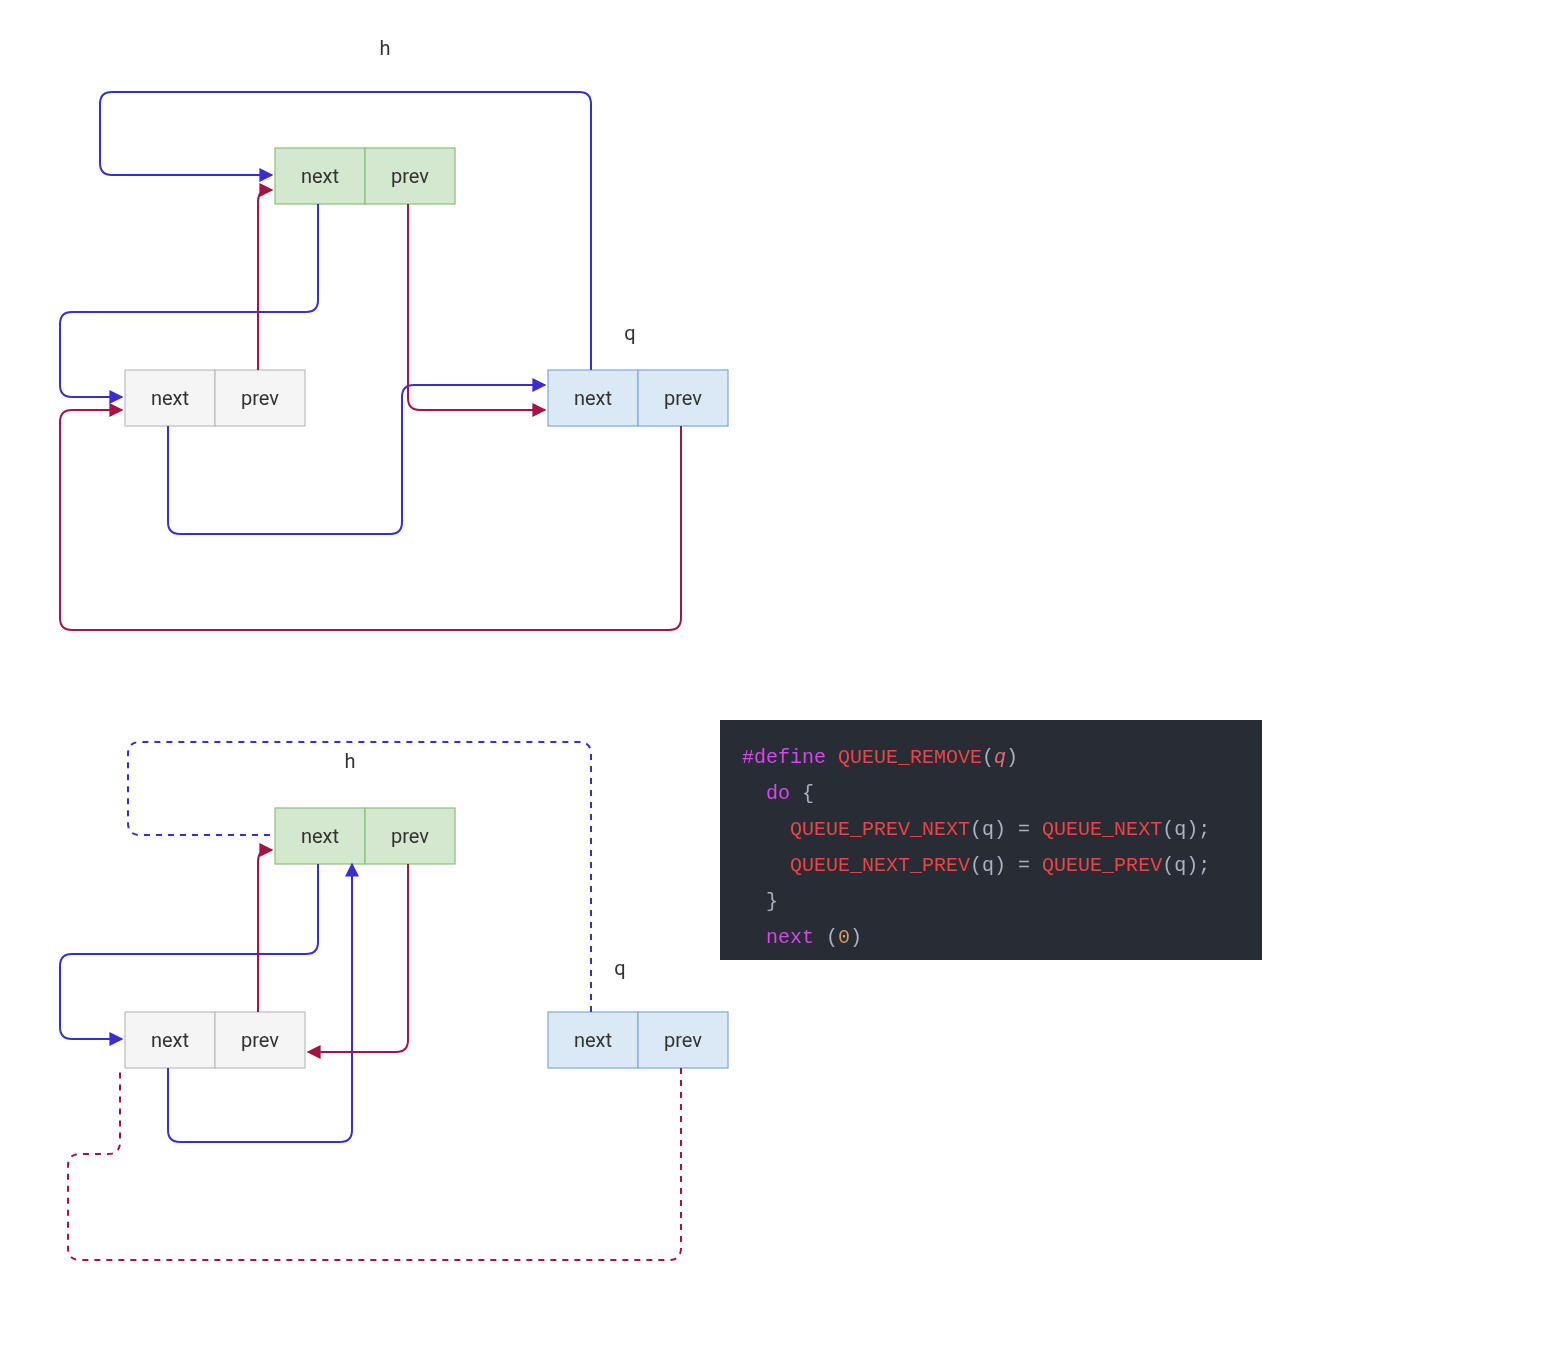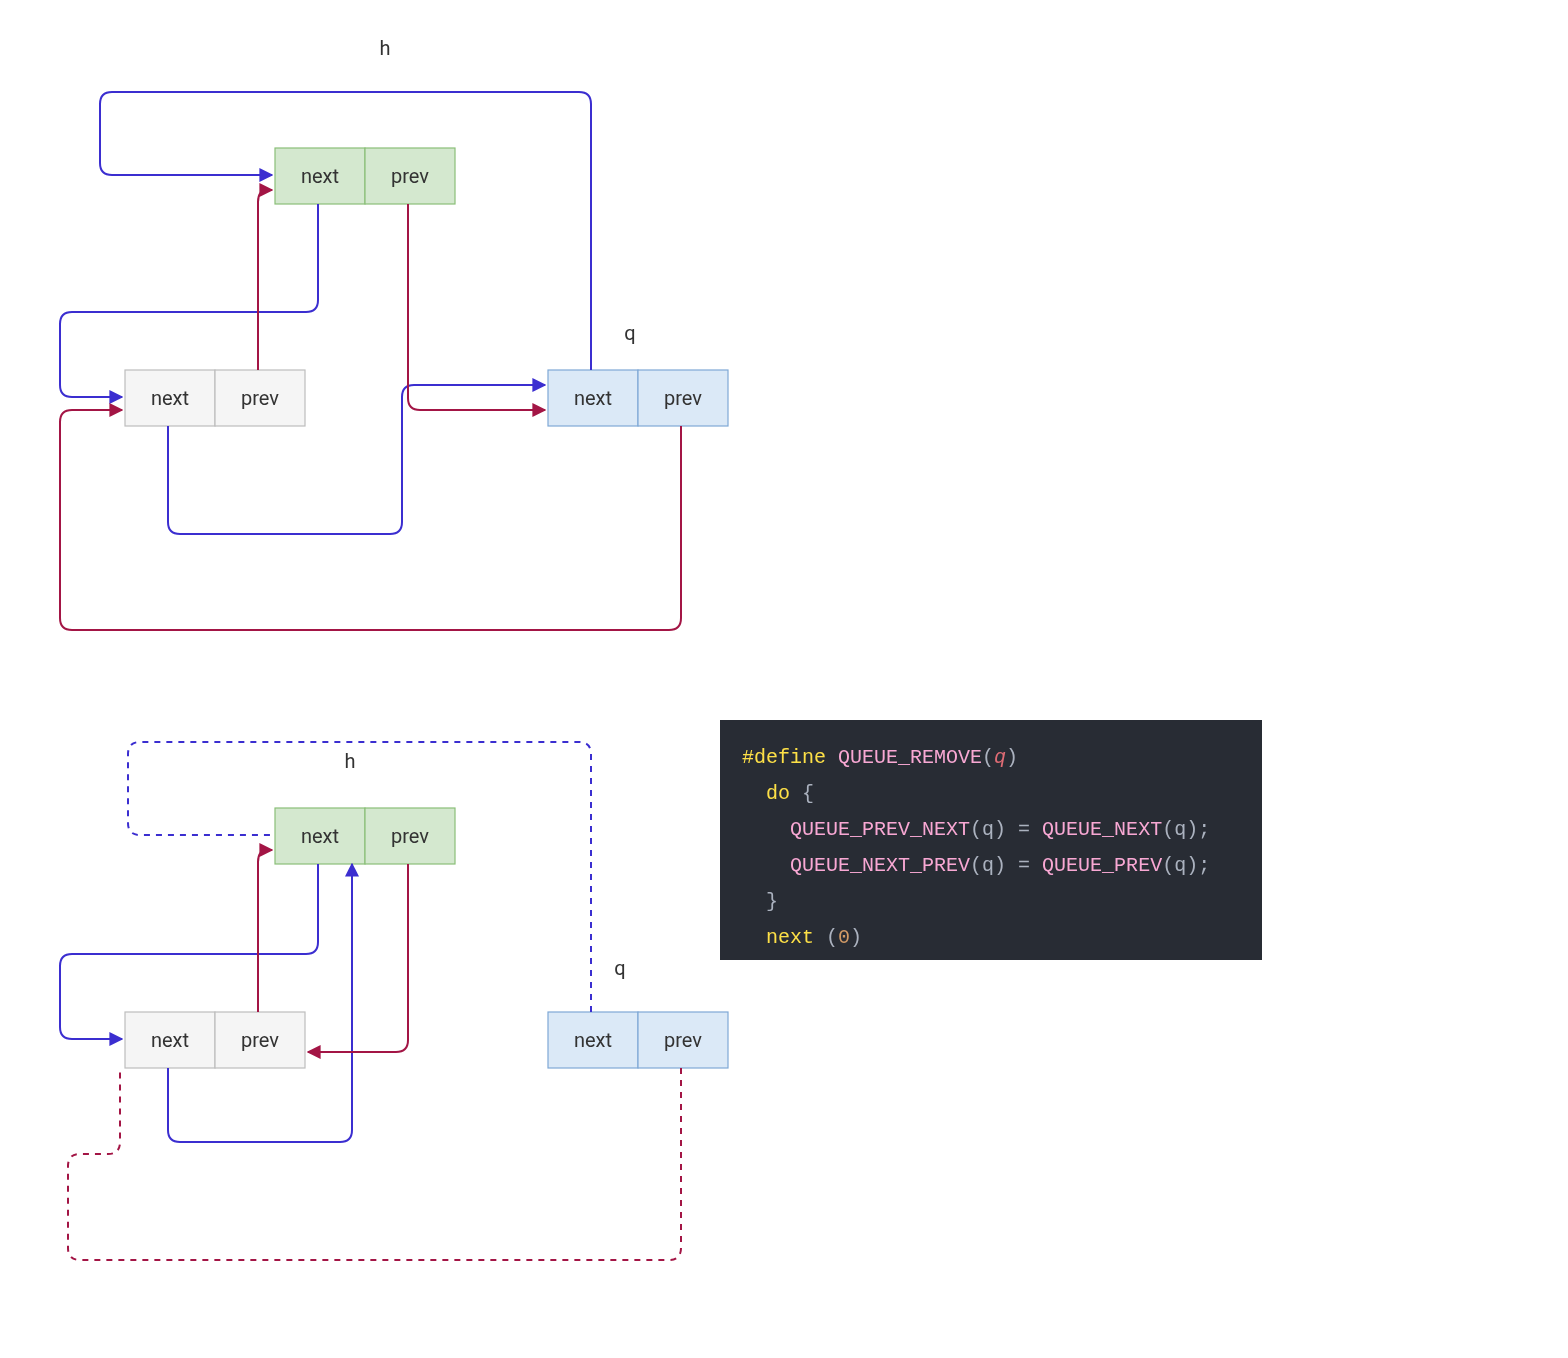--- a/index.html
+++ b/index.html
@@ -45,22 +45,22 @@
     position: absolute;
     background: #282c34;
     color: #abb2bf;
     font-family: "SFMono-Regular", Consolas, "Liberation Mono", Menlo, monospace;
     font-size: 20px;
     line-height: 36px;
     padding: 20px 22px;
     box-sizing: border-box;
     white-space: pre;
   }
-  .tok-directive { color: #fde047; }   
-  .tok-macro     { color: #f9a8d4; }   
+  .tok-directive { color: #d946ef; }   
+  .tok-macro     { color: #ef4444; }   
   .tok-param-it  { color: #e06c75; font-style: italic; }
   .tok-paren     { color: #abb2bf; }
   .tok-punc      { color: #abb2bf; }
   .tok-brace     { color: #abb2bf; }
   .tok-num       { color: #d19a66; }
 </style>
 </head>
 <body>
 
 <svg width="1568" height="1358" viewBox="0 0 1568 1358">

